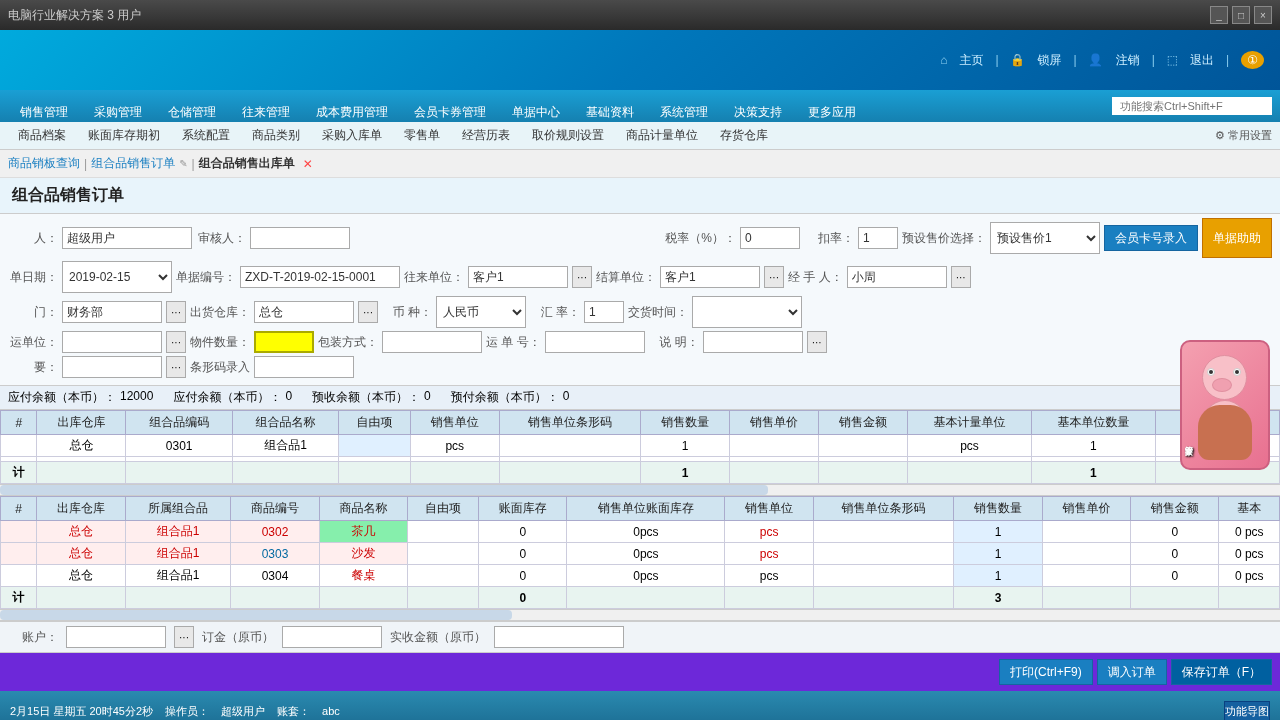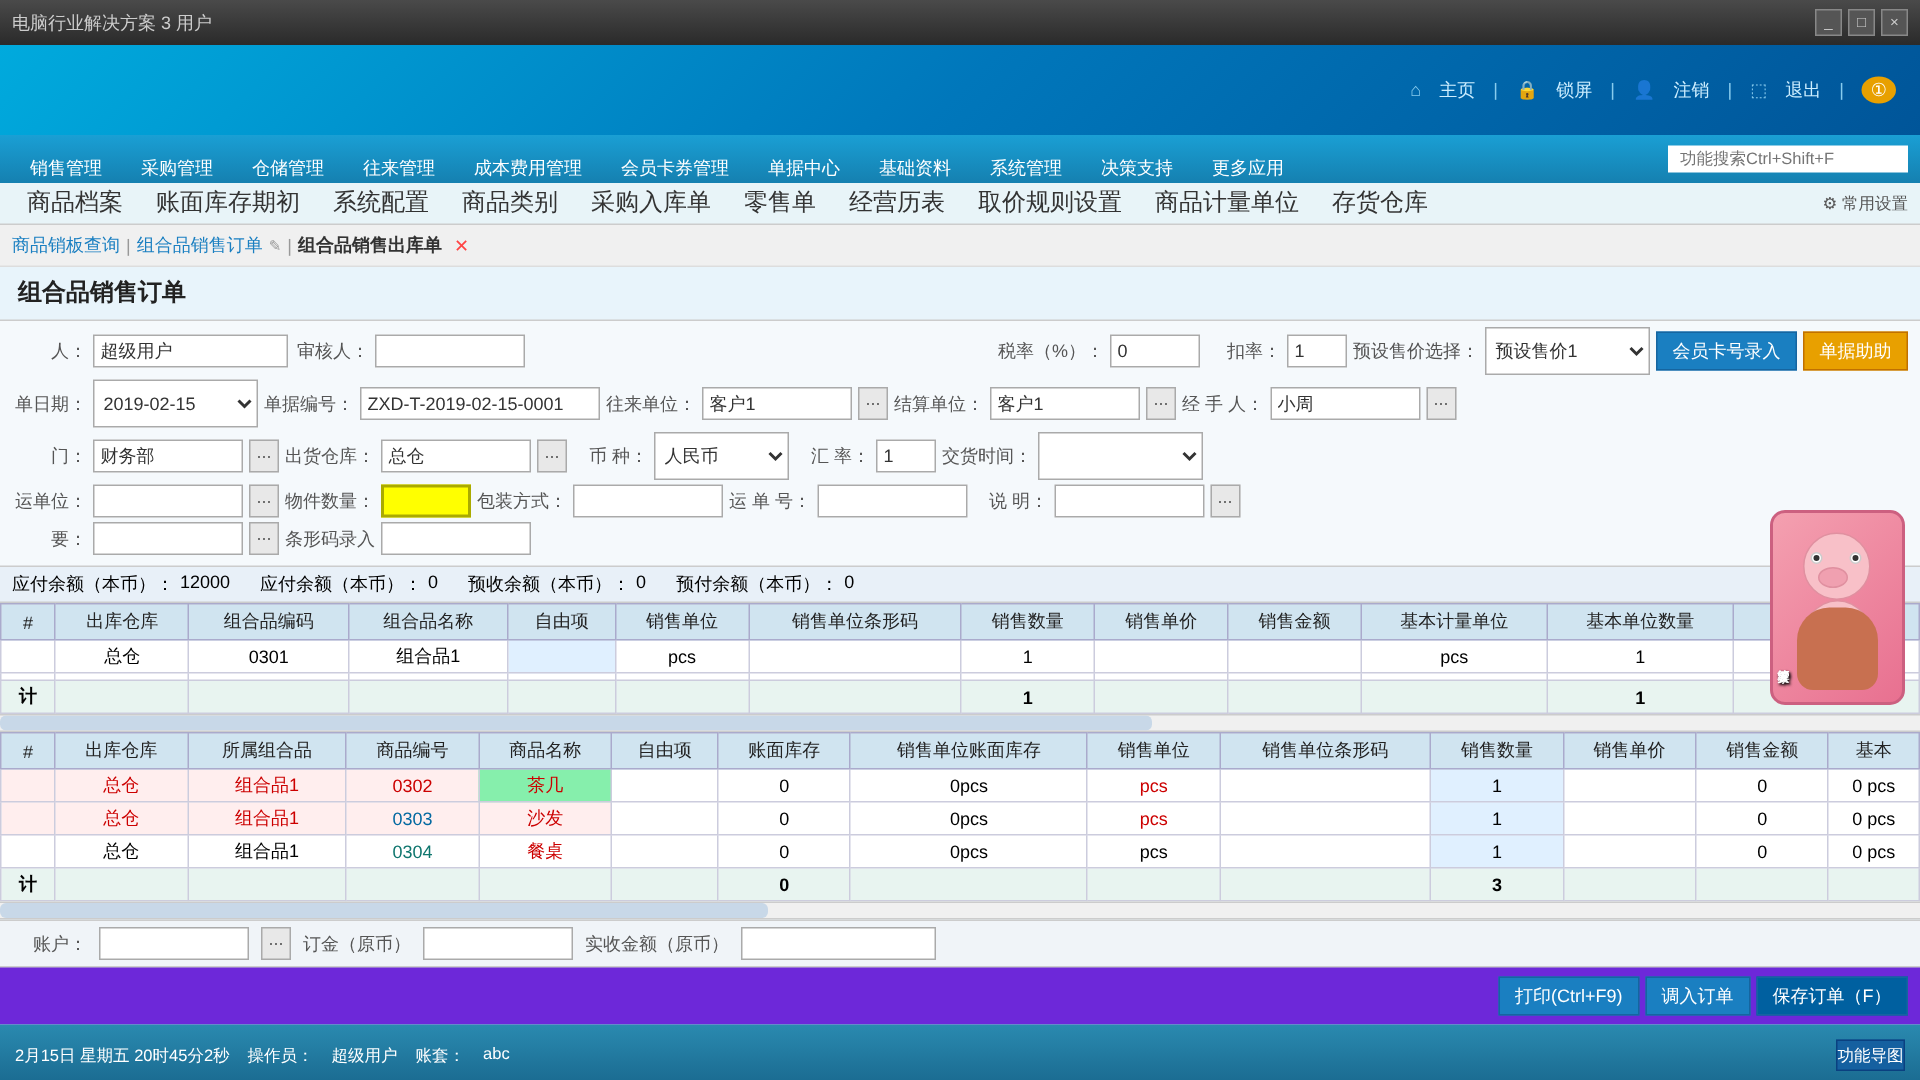--- a/index.html
+++ b/index.html
@@ -17,21 +17,21 @@
     .header-right { margin-left: auto; display: flex; align-items: center; gap: 12px; color: white; font-size: 12px; }
     .header-link { color: #cceeFF; cursor: pointer; text-decoration: none; }
 
     
     .main-nav { height: 32px; background: linear-gradient(to bottom, #1a9fd4, #1580b0); display: flex; align-items: center; padding: 0 8px; gap: 2px; }
     .nav-item { color: white; padding: 4px 12px; font-size: 12px; cursor: pointer; border-radius: 2px; margin-top: 13px; }
     .nav-search { margin-left: auto; background: white; border: none; padding: 3px 8px; font-size: 11px; color: #999; width: 160px; }
 
     
     .sub-nav { height: 28px; background: #e8f4f8; display: flex; align-items: center; padding: 0 8px; gap: 2px; border-bottom: 1px solid #ccc; }
-    .sub-nav-item { color: #333; padding: 3px 10px; font-size: 16px; cursor: pointer; }
+    .sub-nav-item { color: #333; padding: 3px 10px; font-size: 12px; cursor: pointer; }
     .settings-btn { margin-left: auto; color: #555; font-size: 11px; cursor: pointer; }
 
     
     .breadcrumb { height: 28px; background: #f0f0f0; display: flex; align-items: center; padding: 0 8px; gap: 4px; border-bottom: 1px solid #ddd; font-size: 12px; color: #555; }
     .breadcrumb-item { cursor: pointer; color: #1a7fc1; }
     .breadcrumb-sep { color: #999; }
     .breadcrumb-active { color: #333; font-weight: bold; }
     .breadcrumb-close { color: #f44; cursor: pointer; margin-left: 4px; }
 
     
@@ -43,21 +43,21 @@
     .form-row { display: flex; align-items: center; margin-bottom: 3px; gap: 4px; flex-wrap: wrap; }
     .form-label { color: #555; font-size: 12px; white-space: nowrap; min-width: 50px; text-align: right; }
     .form-input { height: 22px; border: 1px solid #aaa; background: white; padding: 1px 4px; font-size: 12px; color: #333; }
     .form-input.wide { width: 130px; }
     .form-input.medium { width: 100px; }
     .form-input.small { width: 60px; }
     .form-input.xsmall { width: 40px; }
     .form-select { height: 32px; border: 1px solid #aaa; background: white; padding: 1px 2px; font-size: 12px; color: #333; }
     .dots-btn { width: 20px; height: 22px; background: #e8e8e8; border: 1px solid #aaa; cursor: pointer; font-size: 10px; display: inline-flex; align-items: center; justify-content: center; }
     .btn-blue { background: #1a7fc1; color: white; border: 1px solid #1565a0; padding: 3px 10px; font-size: 12px; cursor: pointer; height: 26px; }
-    .btn-yellow { background: #e8a000; color: white; border: 1px solid #c07000; padding: 3px 10px; font-size: 12px; cursor: pointer; height: 26px; }
+    .btn-yellow { background: #e8a000; color: white; border: 1px solid #c07000; padding: 3px 10px; font-size: 12px; cursor: pointer; height: 40px; }
 
     
     .summary-row { display: flex; align-items: center; padding: 3px 8px; background: #e8f0f8; border-bottom: 1px solid #ccc; font-size: 12px; gap: 20px; }
     .summary-item { display: flex; gap: 4px; }
     .data-table { width: 100%; border-collapse: collapse; font-size: 12px; }
     .data-table th { background: #d0e4f0; border: 1px solid #aac; padding: 3px 6px; text-align: center; white-space: nowrap; font-weight: normal; color: #222; }
     .data-table td { border: 1px solid #ccd; padding: 2px 6px; text-align: center; white-space: nowrap; background: white; }
     .data-table td.red { color: #cc0000; }
     .data-table td.blue-bg { background: #e0f0ff; }
     .table-header-row { background: #c8dce8; }
@@ -378,21 +378,21 @@
         <td></td>
         <td style="background:#e0f0ff;">1</td>
         <td></td>
         <td>0</td>
         <td>0 pcs</td>
       </tr>
       <tr>
         <td class="row-num"></td>
         <td>总仓</td>
         <td>组合品1</td>
-        <td style="color:#0f766e;">0304</td>
+        <td style="color:#000000;">0304</td>
         <td style="color:#cc0000;">餐桌</td>
         <td></td>
         <td>0</td>
         <td>0pcs</td>
         <td>pcs</td>
         <td></td>
         <td style="background:#e0f0ff;">1</td>
         <td></td>
         <td>0</td>
         <td>0 pcs</td>

